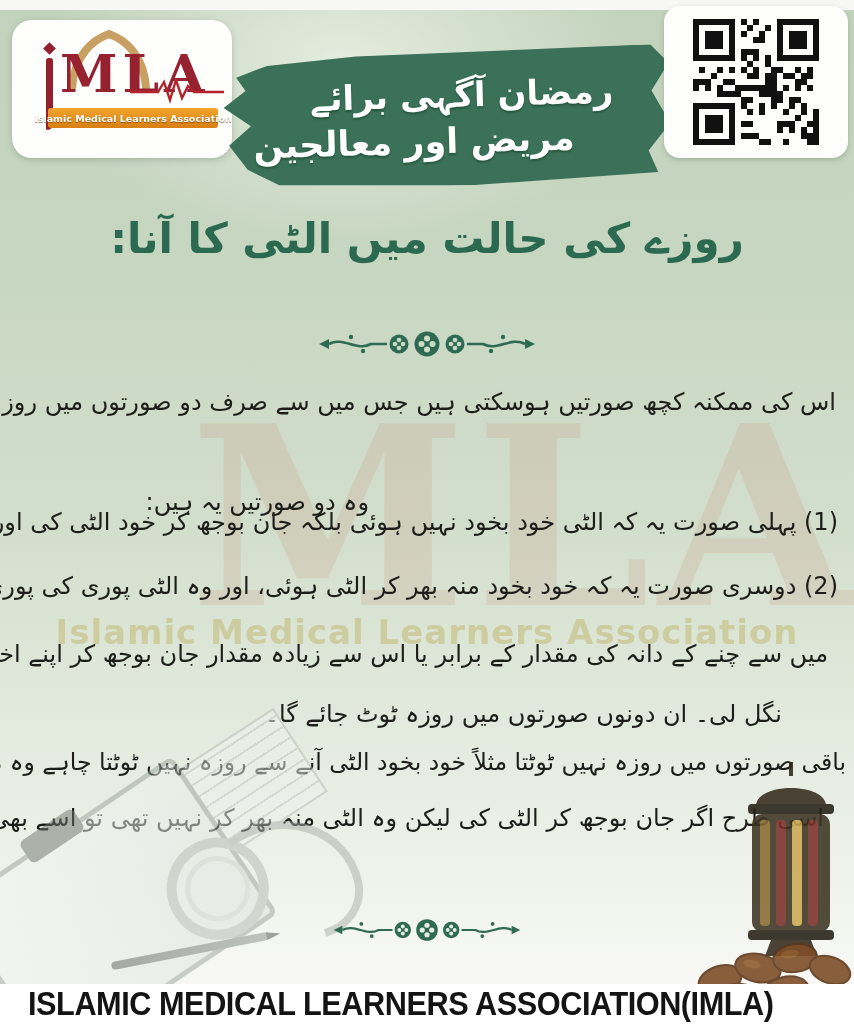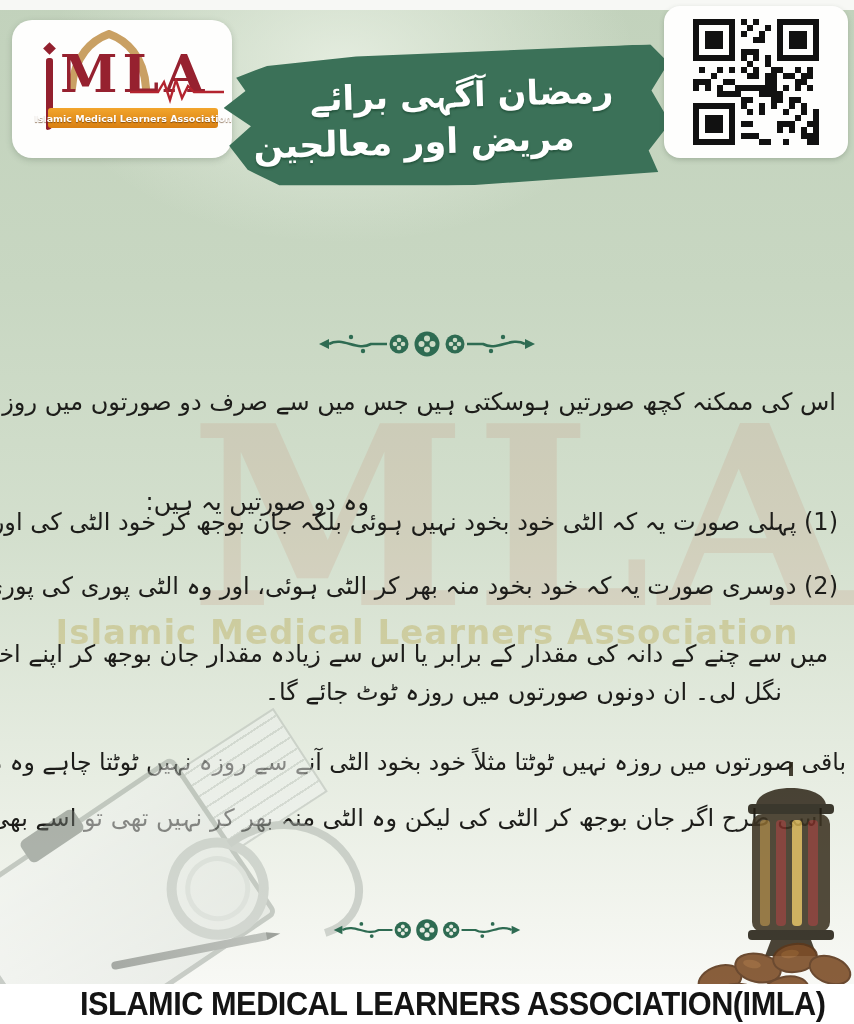--- a/index.html
+++ b/index.html
@@ -57,21 +57,21 @@
   .orn-top{top:326px;}
   .orn-bottom{top:914px;}
 
   
   .uline{position:absolute;direction:rtl;white-space:nowrap;color:#1d1d1a;font-size:24px;}
   .u-intro1{top:388px;right:18px;}
   .u-intro2{top:460px;right:485px;margin-top:28px;}
   .u-p1{top:508px;right:16px;}
   .u-p2a{top:572px;right:16px;}
   .u-p2b{top:640px;right:26px;}
-  .u-p2c{top:678px;right:72px;}
+  .u-p2c{top:700px;right:72px;}
   .u-c1{top:748px;right:8px;font-size:23.5px;}
   .u-c2{top:804px;right:30px;}
 
   
   .wm-letters{position:absolute;left:190px;top:392px;font-family:"DejaVu Serif",serif;font-weight:bold;
     font-size:250px;line-height:1;color:rgba(202,148,126,.22);letter-spacing:8px;pointer-events:none;}
   .wm-bar{position:absolute;left:0;right:0;top:612px;text-align:center;font-size:34px;font-weight:bold;
     color:rgba(187,172,85,.42);letter-spacing:1px;pointer-events:none;}
 
   
@@ -89,21 +89,21 @@
     background:linear-gradient(90deg,#575d57,#8b918b);border-radius:4px;}
   .pen:after{content:"";position:absolute;right:-12px;top:0;border-left:14px solid #4a504a;
     border-top:4px solid transparent;border-bottom:4px solid transparent;}
 
   
   .lantern{position:absolute;left:726px;top:762px;opacity:.88;}
   .dates{position:absolute;left:690px;top:910px;opacity:.9;}
 
   
   .footer-bar{position:absolute;left:0;top:984px;width:854px;height:40px;background:#ffffff;
-    display:flex;align-items:center;justify-content:flex-end;}
+    display:flex;align-items:center;justify-content:flex-start;}
   .footer-bar span{font-family:"Liberation Sans",sans-serif;font-weight:bold;font-size:33px;color:#141414;
     white-space:nowrap;transform:scaleX(.93);letter-spacing:-0.5px;}
 </style>
 </head>
 <body>
 
 <div class="poster">
   <div class="top-strip"></div>
 
   <div class="logo-card">
@@ -573,20 +573,21 @@
         <i></i>
         <i></i>
         <i class="on"></i>
         <i class="on"></i>
       </div>
   </div>
 
   <div class="wm-letters">MLA</div>
   <div class="wm-bar">Islamic Medical Learners Association</div>
 
+  <div class="page-title">روزے کی حالت میں الٹی کا آنا:</div>
 
   <div class="orn orn-top">
     <svg width="220" height="36" viewBox="0 0 220 36">
       <g fill="#2e6b52">
         <circle cx="110" cy="18" r="12.5"></circle>
           <circle cx="82" cy="18" r="9.5"></circle>
           <circle cx="138" cy="18" r="9.5"></circle>
         <path d="M2 18 l10 -5 v10 z"></path>
           <path d="M218 18 l-10 -5 v10 z"></path>
         <circle cx="34" cy="11" r="2.2"></circle>

